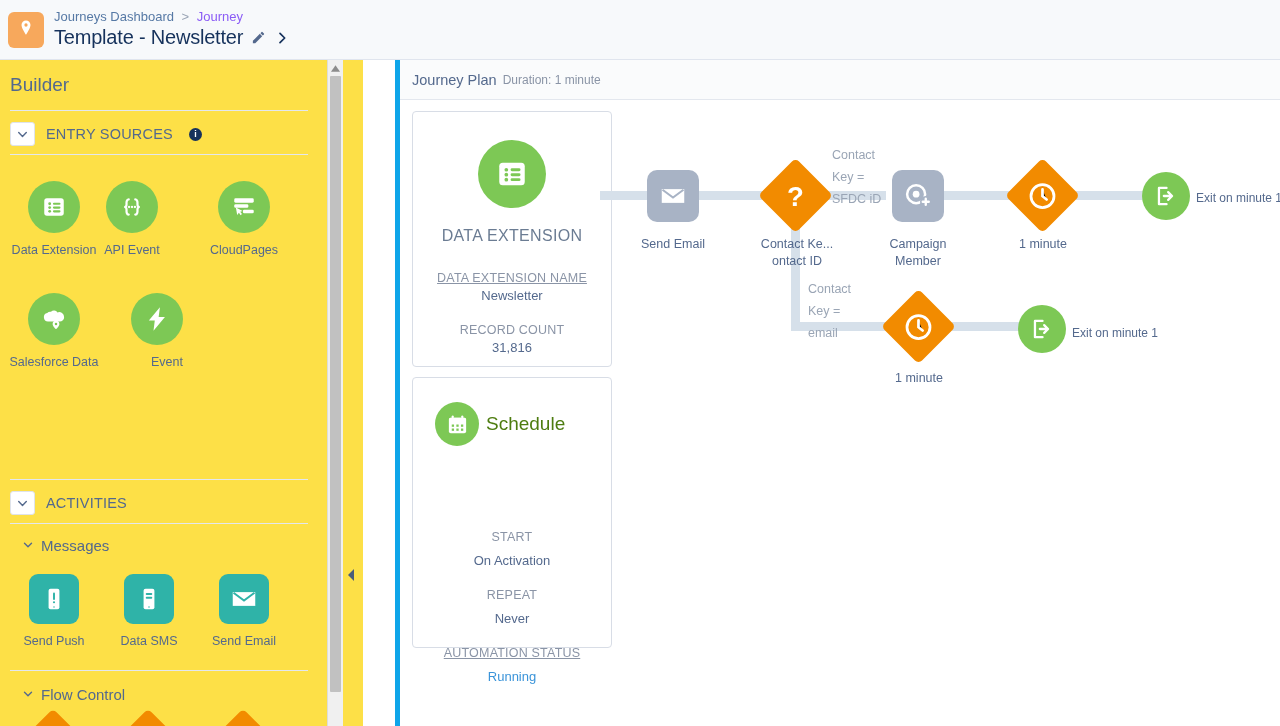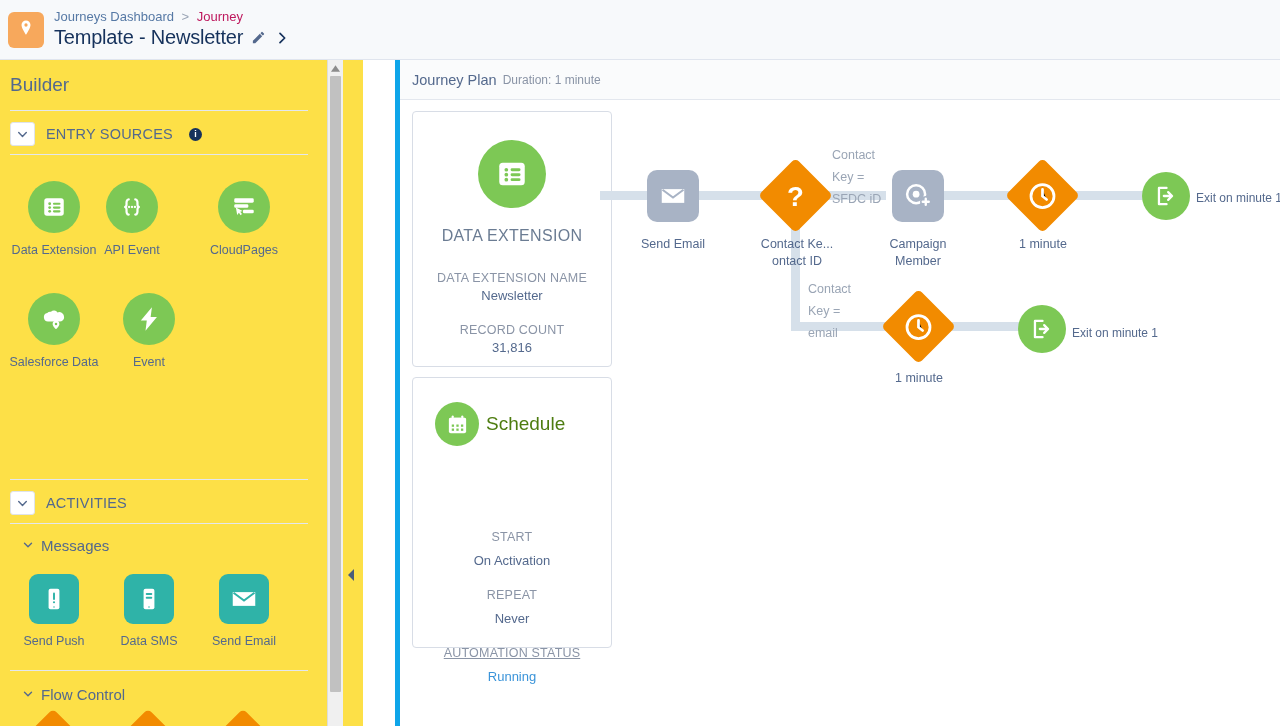--- a/index.html
+++ b/index.html
@@ -25,21 +25,21 @@
     border-radius: 6px;
     background: #f7a85c;
     display: flex; align-items: center; justify-content: center;
   }
   #breadcrumb {
     position: absolute; left: 54px; top: 9px;
     font-size: 13px; line-height: 16px;
   }
   .crumb-link { color: #5679a5; }
   .crumb-sep { color: #9aa5b5; margin: 0 4px; }
-  .crumb-cur { color: #be185d; }
+  .crumb-cur { color: #8b5cf6; }
   #title-row {
     position: absolute; left: 54px; top: 26px;
     display: flex; align-items: center; gap: 8px;
   }
   #page-title {
     font-size: 20px; font-weight: normal;
     color: #16325c; letter-spacing: -0.2px;
   }
   .hdr-icon { display: inline-flex; align-items: center; }
 
@@ -297,21 +297,21 @@
       <svg width="30" height="30" viewBox="0 0 24 24">
           <path fill="#fff" d="M9.6 6.2a3.4 3.4 0 0 1 5.2.5 4 4 0 0 1 5.3 3.8 3.5 3.5 0 0 1-3.5 3.5H7.2a3.5 3.5 0 0 1-.6-6.9 3.4 3.4 0 0 1 3-0.9z"></path>
           <path fill="#fff" d="M13.6 13.2c1.5 0 2.7 1.2 2.7 2.7 0 2-2.7 4.1-2.7 4.1s-2.7-2.1-2.7-4.1c0-1.5 1.2-2.7 2.7-2.7z"></path>
           <circle cx="13.6" cy="15.9" r="1" fill="#7dc855"></circle>
         </svg>
     </span>
     <span class="tile-label">Salesforce
 Data</span>
   </div>
 
-  <div class="tile" style="left:101px; top:233px;">
+  <div class="tile" style="left:87px; top:233px;align-items:flex-end;">
     <span class="circ">
       <svg width="28" height="28" viewBox="0 0 24 24">
           <path fill="#fff" d="M14.5 2L5 13.3h5.1L9 22l9.8-11.7h-5.4z"></path>
         </svg>
     </span>
     <span class="tile-label">Event</span>
   </div>
 
   <div class="hr" style="top:419px;"></div>
 
@@ -428,21 +428,21 @@
           <rect x="3" y="4" width="18" height="16" rx="2.5" fill="#fff"></rect>
           <circle cx="8" cy="9" r="1.3" fill="#7dc855"></circle>
           <rect x="11" y="8" width="7" height="2" rx="1" fill="#7dc855"></rect>
           <circle cx="8" cy="12.5" r="1.3" fill="#7dc855"></circle>
           <rect x="11" y="11.5" width="7" height="2" rx="1" fill="#7dc855"></rect>
           <circle cx="8" cy="16" r="1.3" fill="#7dc855"></circle>
           <rect x="11" y="15" width="7" height="2" rx="1" fill="#7dc855"></rect>
         </svg>
     </div>
     <div class="card-head-text" style="position:absolute; left:0; top:115px; width:100%; font-size:16px;">DATA EXTENSION</div>
-    <div class="kv-key" style="position:absolute; left:0; top:159px; width:100%;">DATA EXTENSION NAME</div>
+    <div class="kv-key" style="position:absolute; left:0; top:159px; width:100%;text-decoration:underline;">DATA EXTENSION NAME</div>
     <div class="kv-val" style="position:absolute; left:0; top:176px; width:100%;">Newsletter</div>
     <div class="kv-key" style="position:absolute; left:0; top:211px; width:100%;">RECORD COUNT</div>
     <div class="kv-val" style="position:absolute; left:0; top:228px; width:100%;">31,816</div>
   </div>
 
   <div class="card" style="left:12px; top:317px; width:200px; height:271px;">
     <div style="position:absolute; left:22px; top:24px; width:44px; height:44px; border-radius:50%; background:#7dc855; display:flex; align-items:center; justify-content:center;">
       <svg width="23" height="23" viewBox="0 0 24 24">
           <rect x="3" y="5" width="18" height="16" rx="2" fill="#fff"></rect>
           <rect x="3" y="5" width="18" height="4" rx="2" fill="#fff"></rect>

